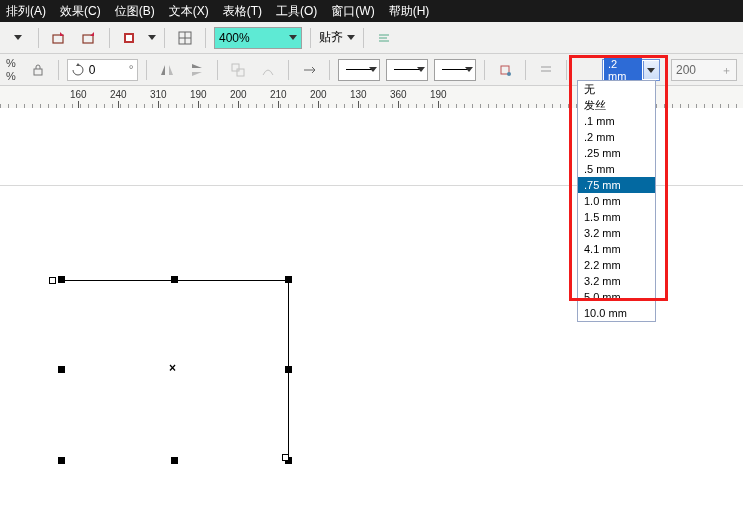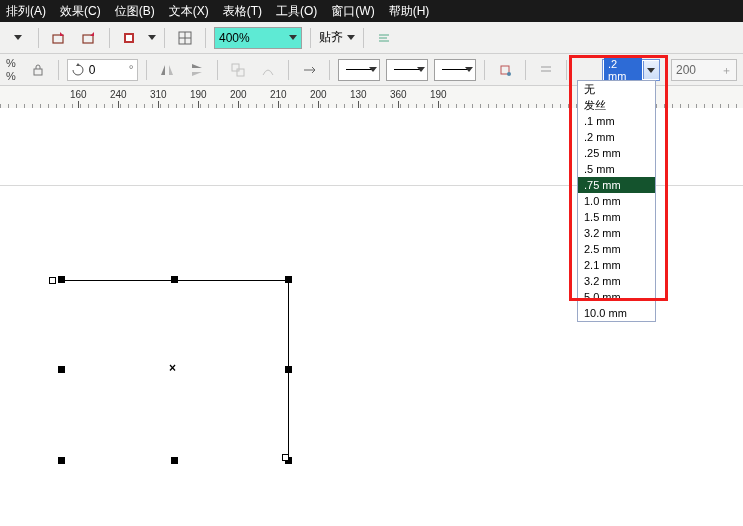--- a/index.html
+++ b/index.html
@@ -120,21 +120,21 @@
     position:absolute;
     left:577px; top:80px;
     width:77px;
     background:#fff;
     border:1px solid #9aa8c7;
     z-index:50;
   }
   .dropdown .opt {
     padding:1px 6px; font-size:11px; color:#000; white-space:nowrap; line-height:14px;
   }
-  .dropdown .opt.sel { background:#14532d; color:#fff; }
+  .dropdown .opt.sel { background:#0369a1; color:#fff; }
   .redframe {
     position:absolute; left:569px; top:55px; width:93px; height:240px;
     border:3px solid #f11b1b; pointer-events:none; z-index:60;
   }
   svg { display:block; }
 </style>
 </head>
 <body>
 
 <div class="menubar">
@@ -431,22 +431,22 @@
     <div class="opt">无</div>
     <div class="opt">发丝</div>
     <div class="opt">.1 mm</div>
     <div class="opt">.2 mm</div>
     <div class="opt">.25 mm</div>
     <div class="opt">.5 mm</div>
     <div class="opt sel">.75 mm</div>
     <div class="opt">1.0 mm</div>
     <div class="opt">1.5 mm</div>
     <div class="opt">3.2 mm</div>
-    <div class="opt">2.5 mm</div>
-    <div class="opt">2.1 mm</div>
+    <div class="opt">4.1 mm</div>
+    <div class="opt">2.2 mm</div>
     <div class="opt">3.2 mm</div>
     <div class="opt">5.0 mm</div>
     <div class="opt">10.0 mm</div>
   </div>
 
 <div class="redframe"></div>
 
 <div class="canvas">
   <div class="hline"></div>
   <div class="shape">

